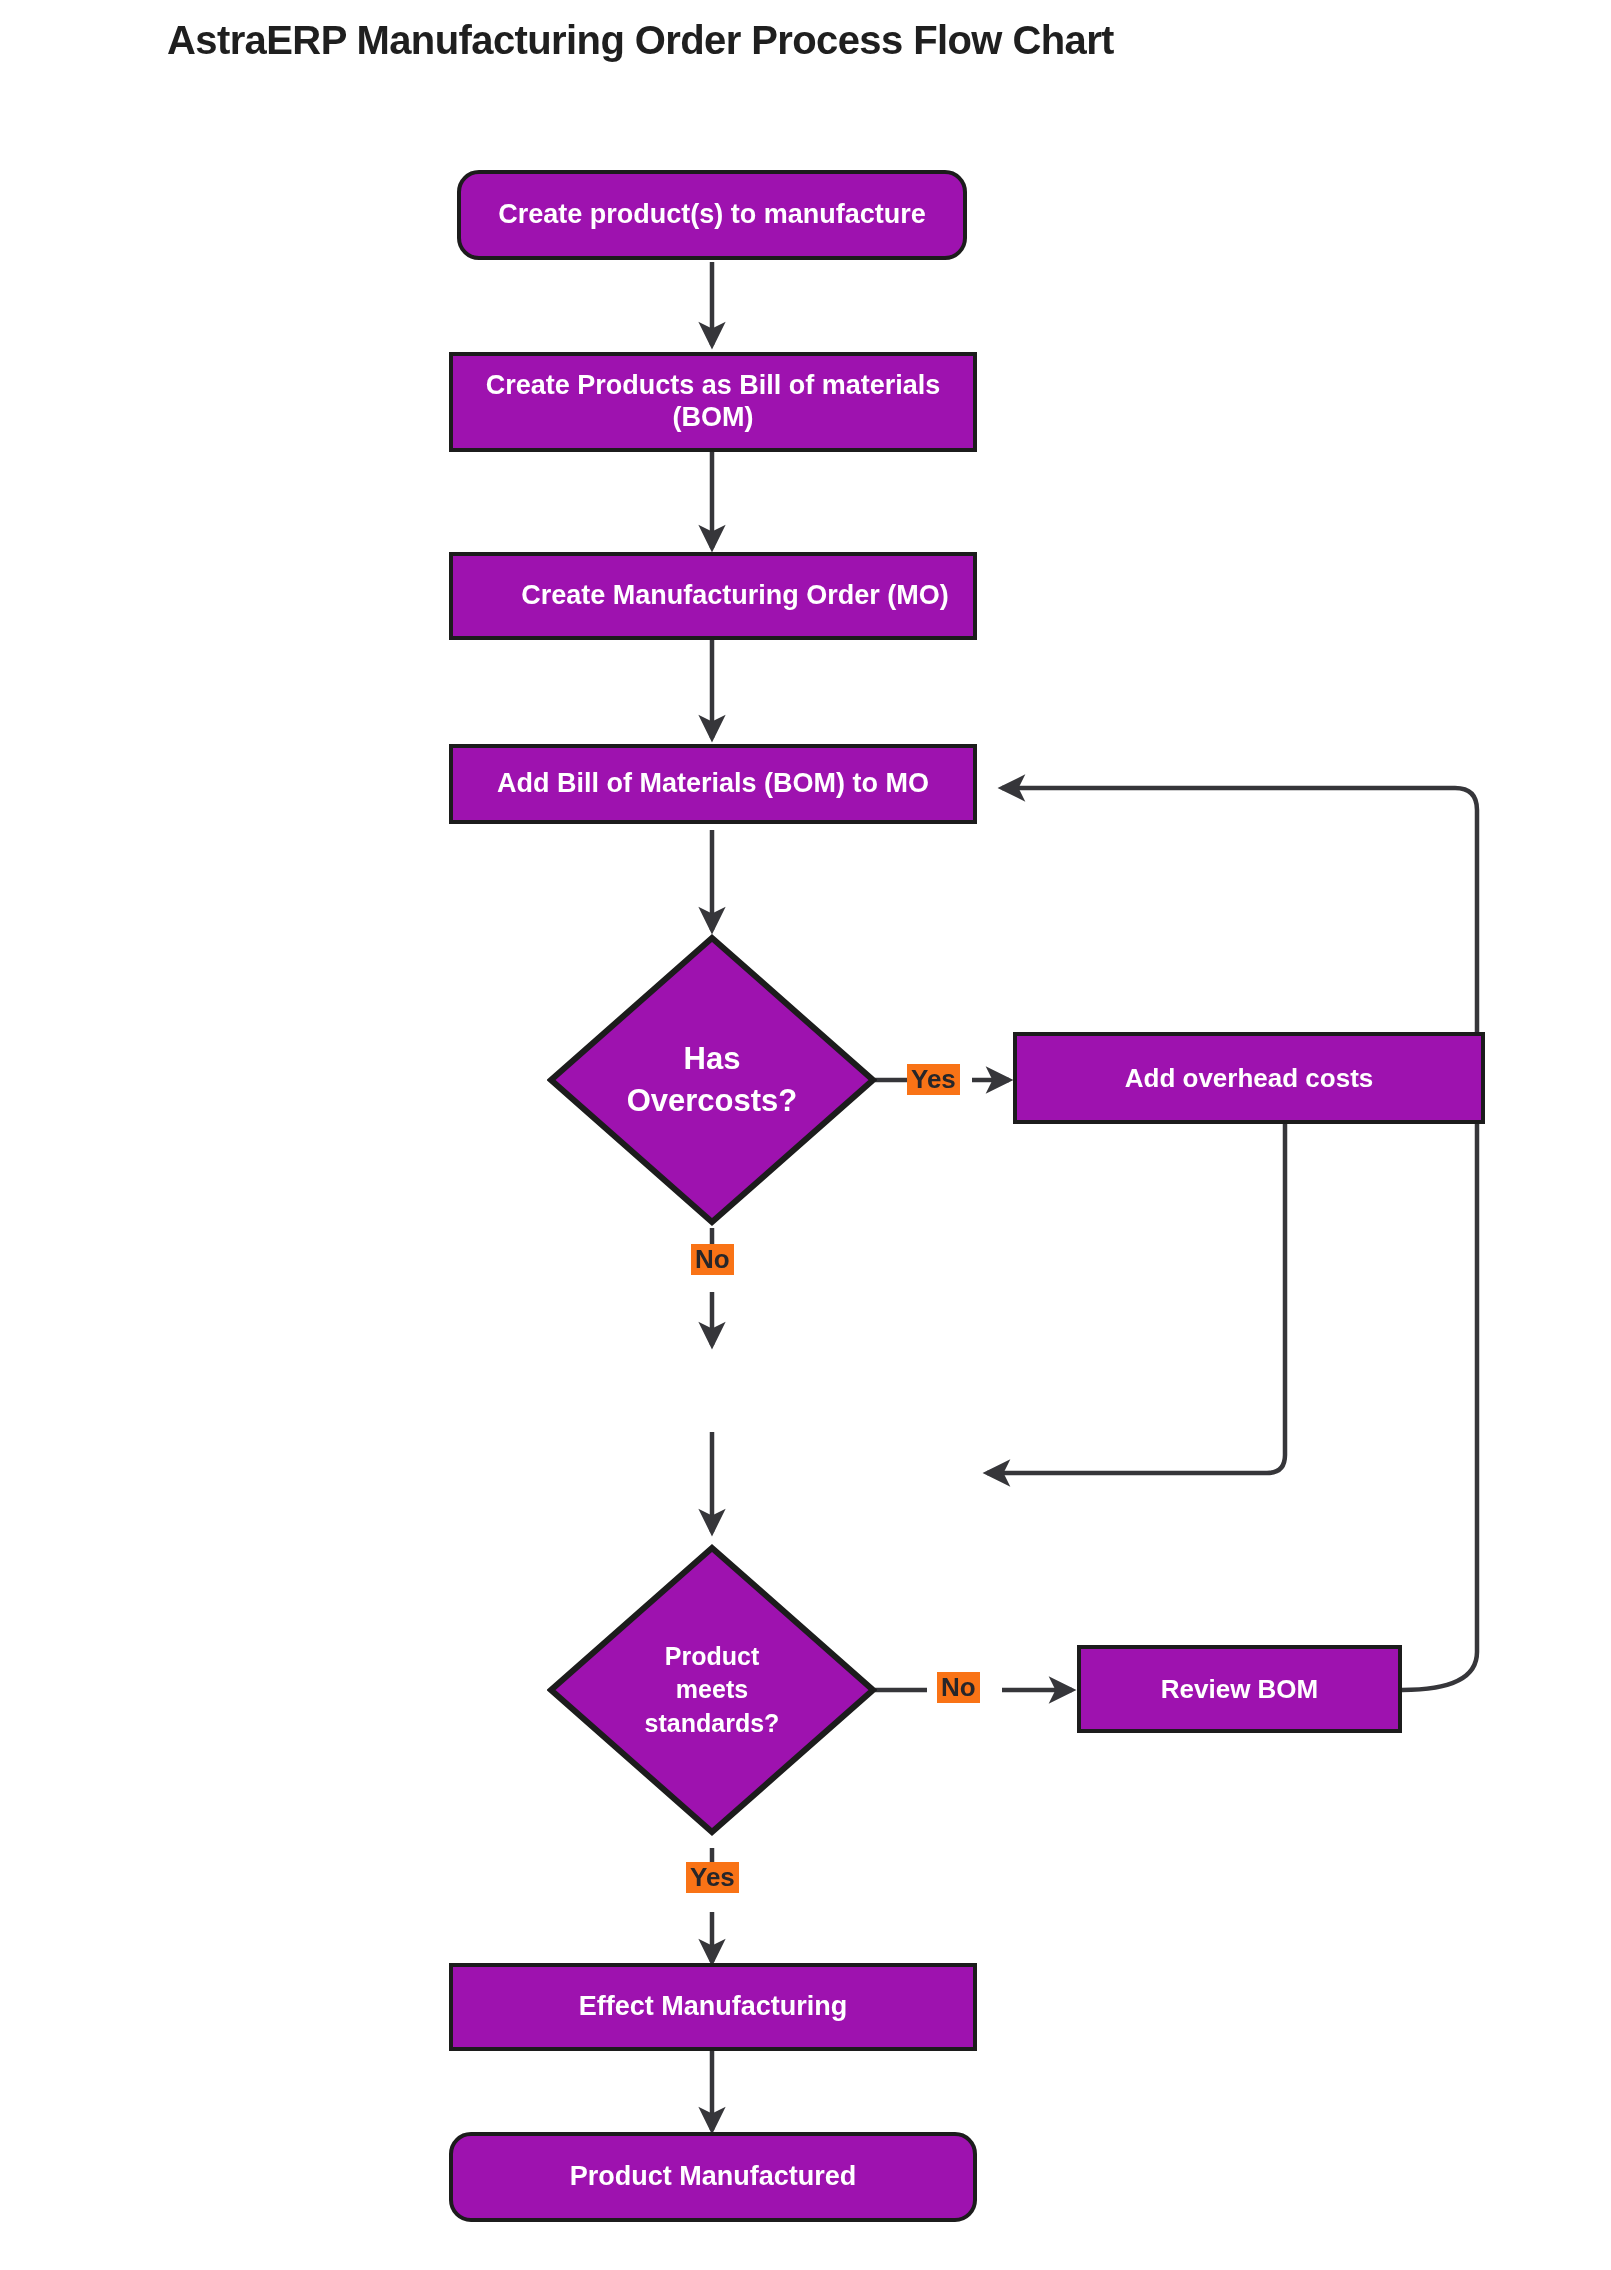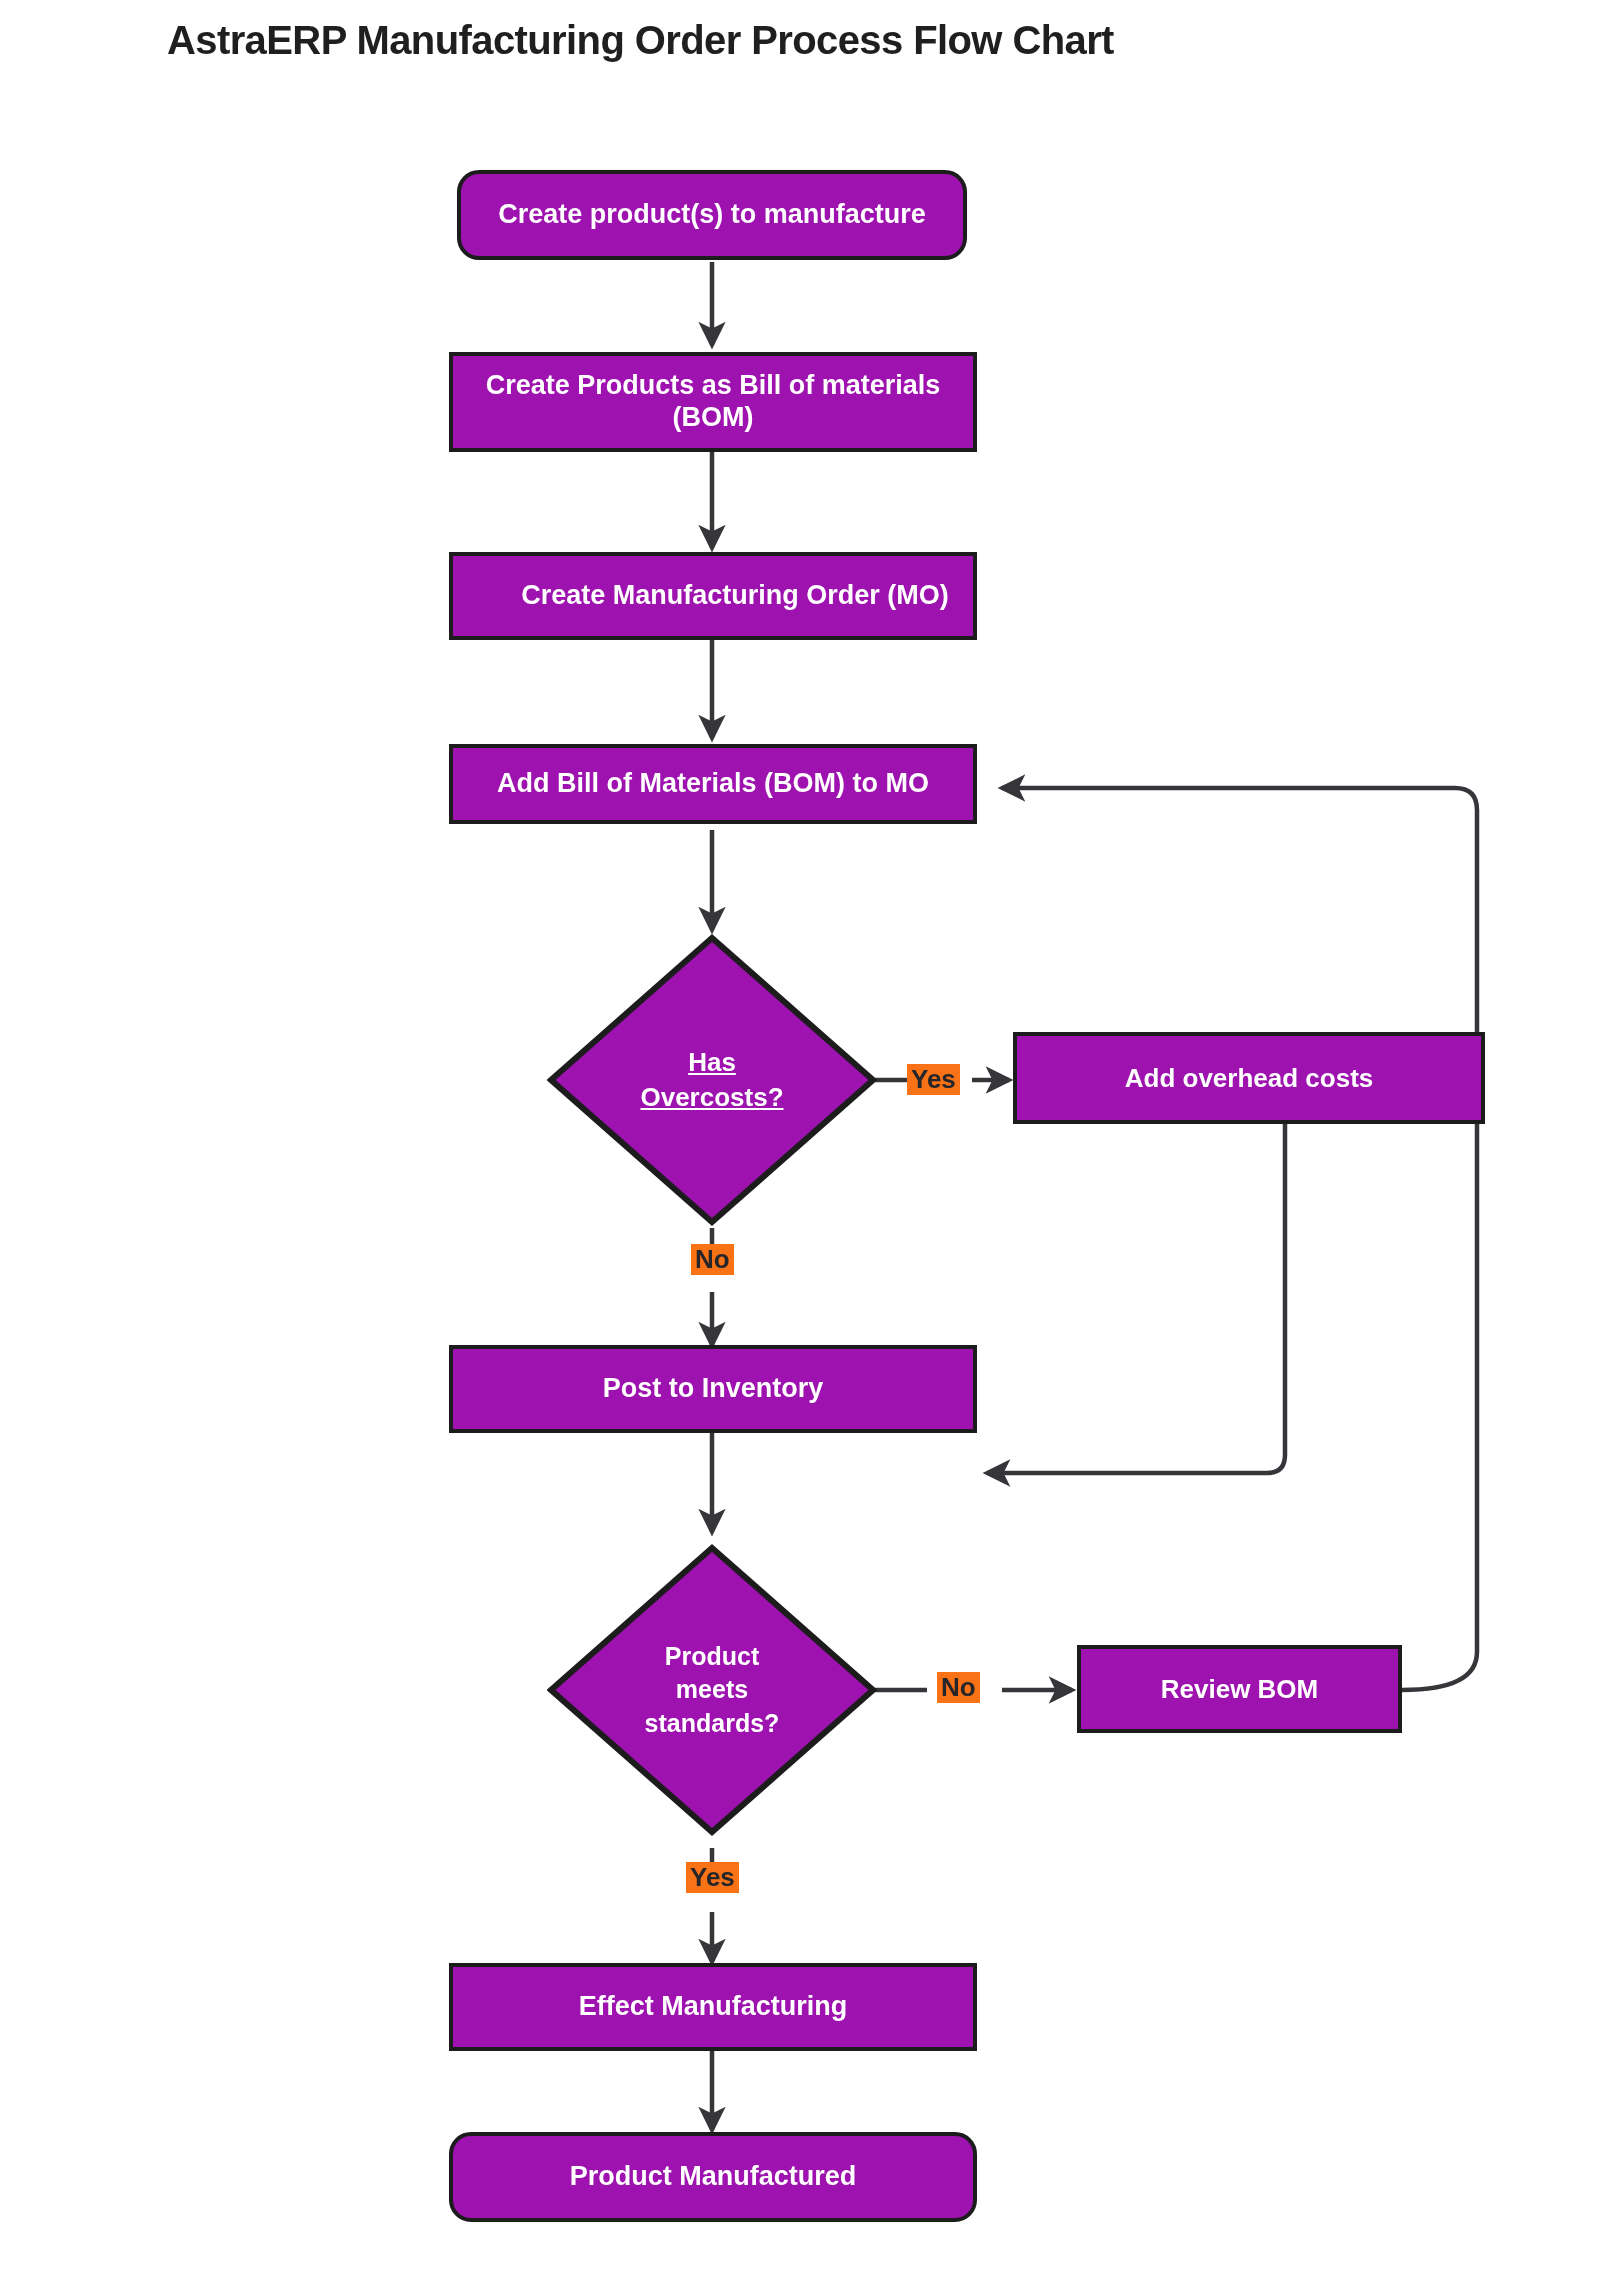--- a/index.html
+++ b/index.html
@@ -158,31 +158,28 @@
   </div>
 
   <div class="node" style="left:432px; top:744px; width:528px; height:80px; font-size:27px;">
     <span class="node-label">Add Bill of Materials (BOM) to MO</span>
   </div>
 
   <div class="diamond" style="left:530px; top:934px; width:330px; height:292px;">
     <svg class="dia-shape" viewBox="0 0 330 292" preserveAspectRatio="none">
       <polygon points="165,4 326,146 165,288 4,146" fill="#9E12AF" stroke="#1c1c1c" stroke-width="6" stroke-linejoin="miter"></polygon>
     </svg>
-    <div class="dia-text" style="font-size:26px;text-decoration:underline;">Has
+    <div class="dia-text" style="font-size:31px;">Has
 Overcosts?</div>
   </div>
 
   <div class="node" style="left:996px; top:1032px; width:472px; height:92px; font-size:26px;">
     <span class="node-label">Add overhead costs</span>
   </div>
 
-  <div class="node" style="left:432px; top:1345px; width:528px; height:88px; font-size:27px;">
-    <span class="node-label">Post to Inventory</span>
-  </div>
 
   <div class="diamond" style="left:530px; top:1544px; width:330px; height:292px;">
     <svg class="dia-shape" viewBox="0 0 330 292" preserveAspectRatio="none">
       <polygon points="165,4 326,146 165,288 4,146" fill="#9E12AF" stroke="#1c1c1c" stroke-width="6" stroke-linejoin="miter"></polygon>
     </svg>
     <div class="dia-text" style="font-size:25px;">Product
 meets
 standards?</div>
   </div>
 

